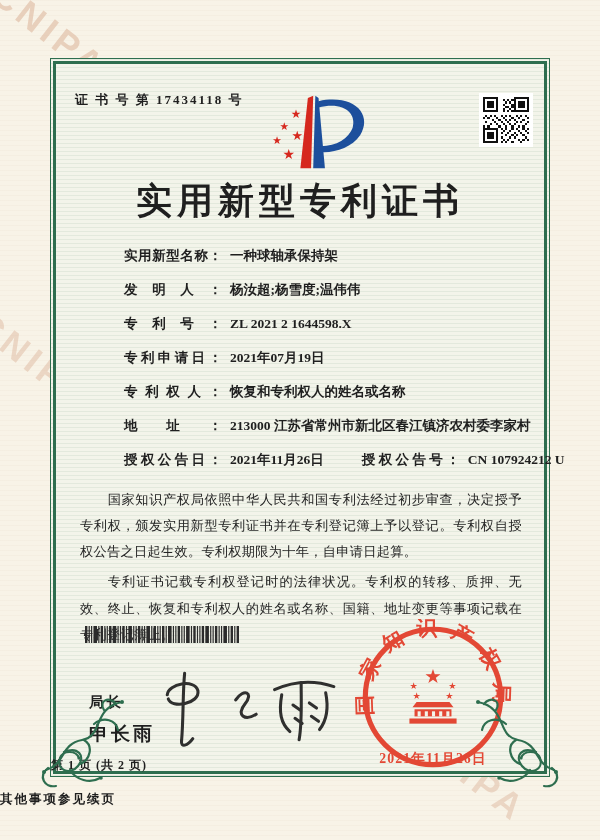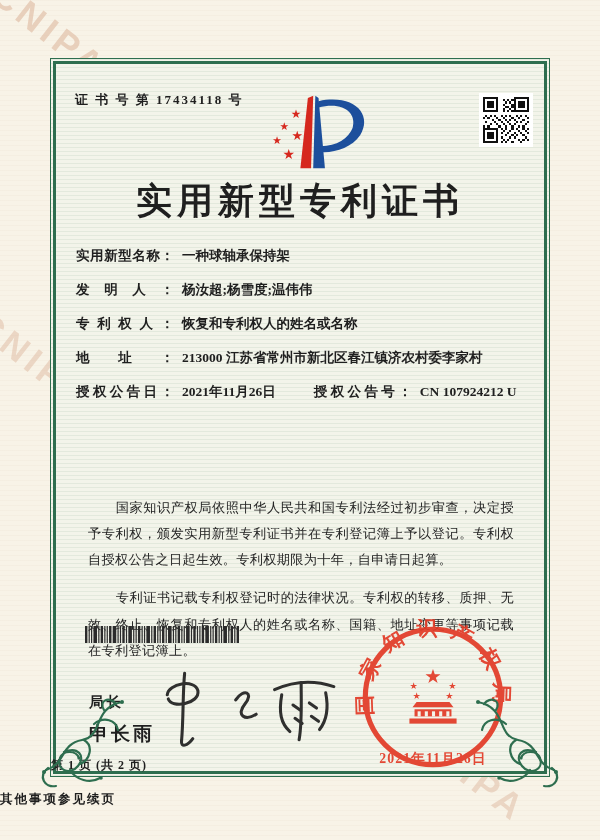--- a/index.html
+++ b/index.html
@@ -14,29 +14,29 @@
          border:1px solid #2e6e4f;
          background:#f3f4ea;
          background-image:repeating-linear-gradient(180deg, rgba(120,160,130,0.13) 0 1px, transparent 1px 4px);}
   .frame-inner{position:absolute;inset:2px;border:3px solid #2e6e4f;pointer-events:none;}
   .certno{position:absolute;left:24px;top:32px;font-size:13px;font-weight:600;letter-spacing:2px;}
   .logo{position:absolute;left:200px;top:24px;}
   .qr{position:absolute;left:428px;top:34px;background:#fff;padding:4px;}
   .title{position:absolute;left:0;top:118px;width:100%;text-align:center;
          font-size:36px;font-weight:bold;letter-spacing:5px;}
   .fields{position:absolute;left:25px;top:186px;width:452px;font-size:13.5px;}
-  .frow{margin-bottom:13px;line-height:21px;white-space:nowrap;}
+  .frow{margin-bottom:13px;line-height:21px;white-space:nowrap;margin-left:48px;}
   .flabel{display:inline-block;width:98px;text-align:justify;text-align-last:justify;
           font-weight:600;}
   .fval{font-weight:600;margin-left:8px;}
   .frow.double{display:flex;}
   .frow.double .pair2{margin-left:38px;}
   .paras{position:absolute;left:25px;top:424px;width:450px;font-size:13.2px;
          line-height:1.98;text-align:justify;font-weight:500;letter-spacing:0.3px;color:#242424;}
-  .paras p{margin:12px;text-indent:2.1em;}
+  .paras p{margin:4px;text-indent:2.1em;}
   .barcode{position:absolute;left:34px;top:567px;}
   .sig-title{position:absolute;left:38px;top:634px;font-family:"Liberation Sans","DejaVu Sans",sans-serif;
              font-weight:bold;font-size:14.5px;letter-spacing:3px;}
   .sig-name{position:absolute;left:38px;top:662px;font-family:"Liberation Sans","DejaVu Sans",sans-serif;
             font-weight:bold;font-size:19px;letter-spacing:3px;}
   .sig-hand{position:absolute;left:92px;top:600px;}
   .seal{position:absolute;left:302px;top:560px;opacity:0.92;}
   .pagefoot{position:absolute;left:0;top:698px;width:100%;text-align:left;font-size:12px;font-weight:600;letter-spacing:1px;}
   .contnote{position:absolute;left:0;top:791px;width:100%;text-align:left;font-size:12.5px;font-weight:600;letter-spacing:2px;}
   .flourish{position:absolute;pointer-events:none;}
@@ -97,20 +97,26 @@
   </svg>
 
   <div class="title">实用新型专利证书</div>
 
   <div class="fields">
     <div class="frow">
       <span class="flabel">实用新型名称：</span><span class="fval">一种球轴承保持架</span>
     </div>
     <div class="frow">
       <span class="flabel">发明人：</span><span class="fval">杨汝超;杨雪度;温伟伟</span>
+    </div>
+    <div class="frow">
+      <span class="flabel">专利号：</span><span class="fval">ZL 2021 2 1644598.X</span>
+    </div>
+    <div class="frow">
+      <span class="flabel">专利申请日：</span><span class="fval">2021年07月19日</span>
     </div>
     <div class="frow">
       <span class="flabel">专利权人：</span><span class="fval">恢复和专利权人的姓名或名称</span>
     </div>
     <div class="frow">
       <span class="flabel">地址：</span><span class="fval">213000 江苏省常州市新北区春江镇济农村委李家村</span>
     </div>
     <div class="frow double">
       <span>
         <span class="flabel">授权公告日：</span><span class="fval">2021年11月26日</span>

